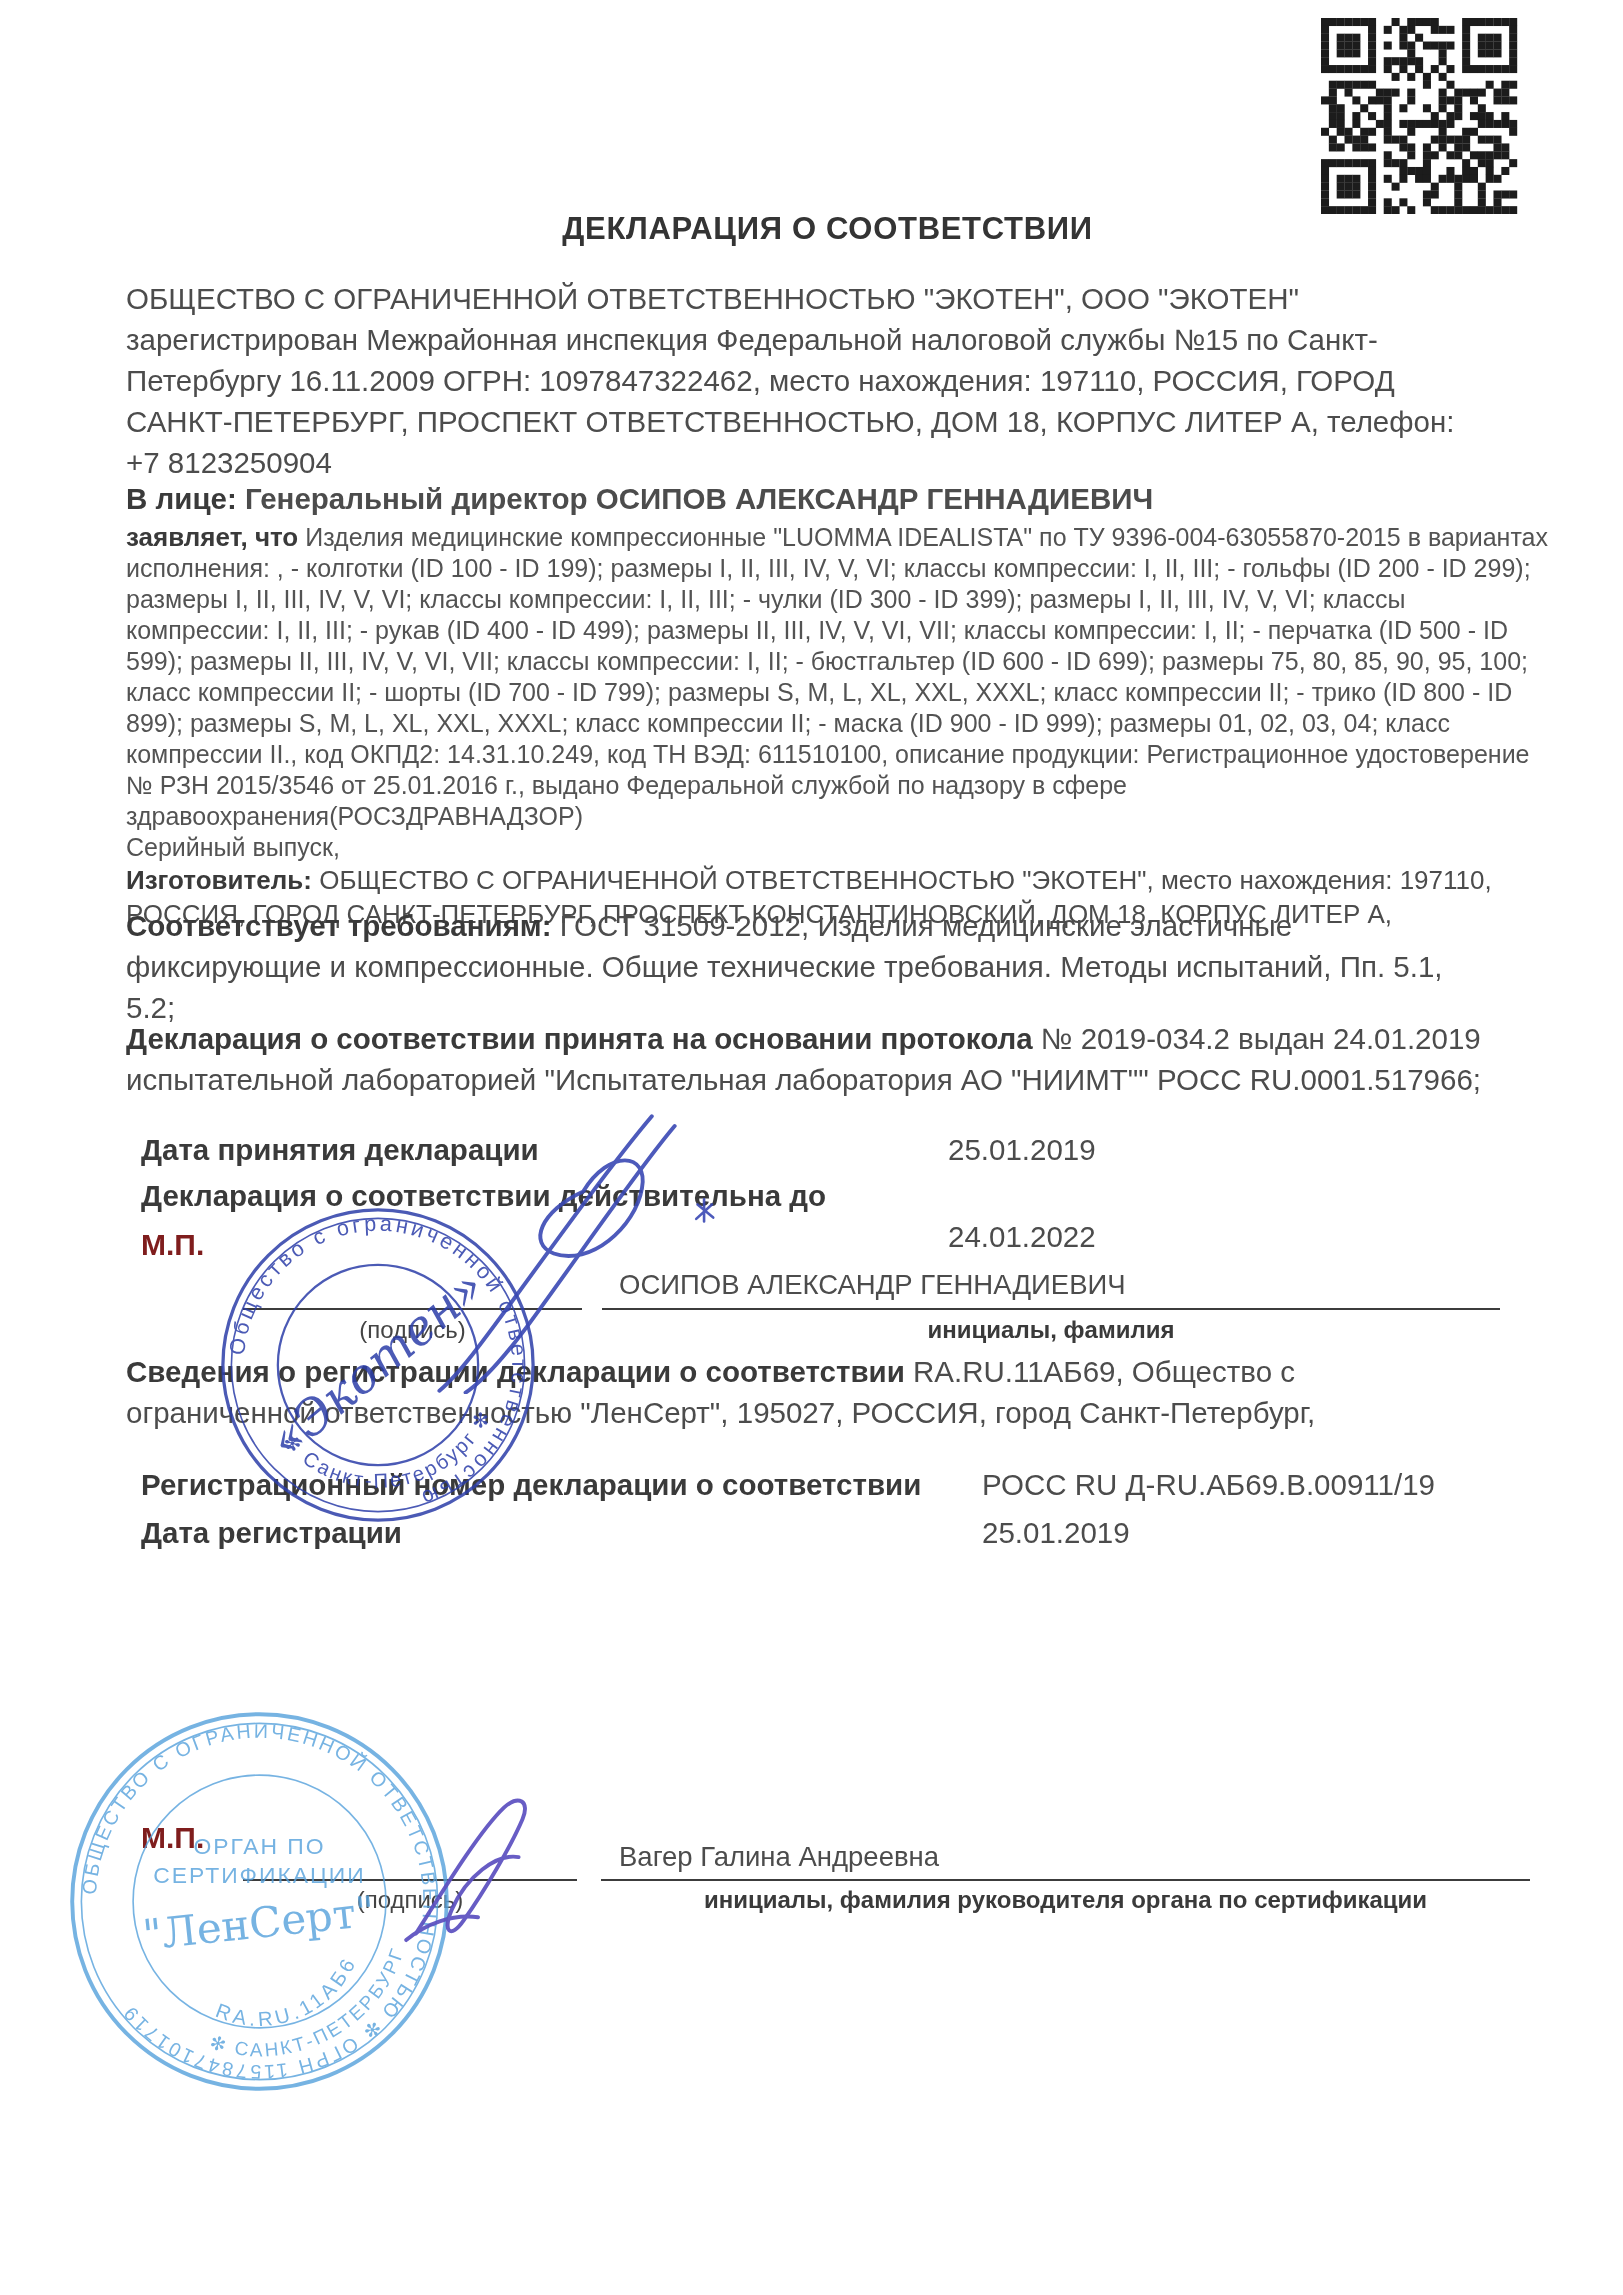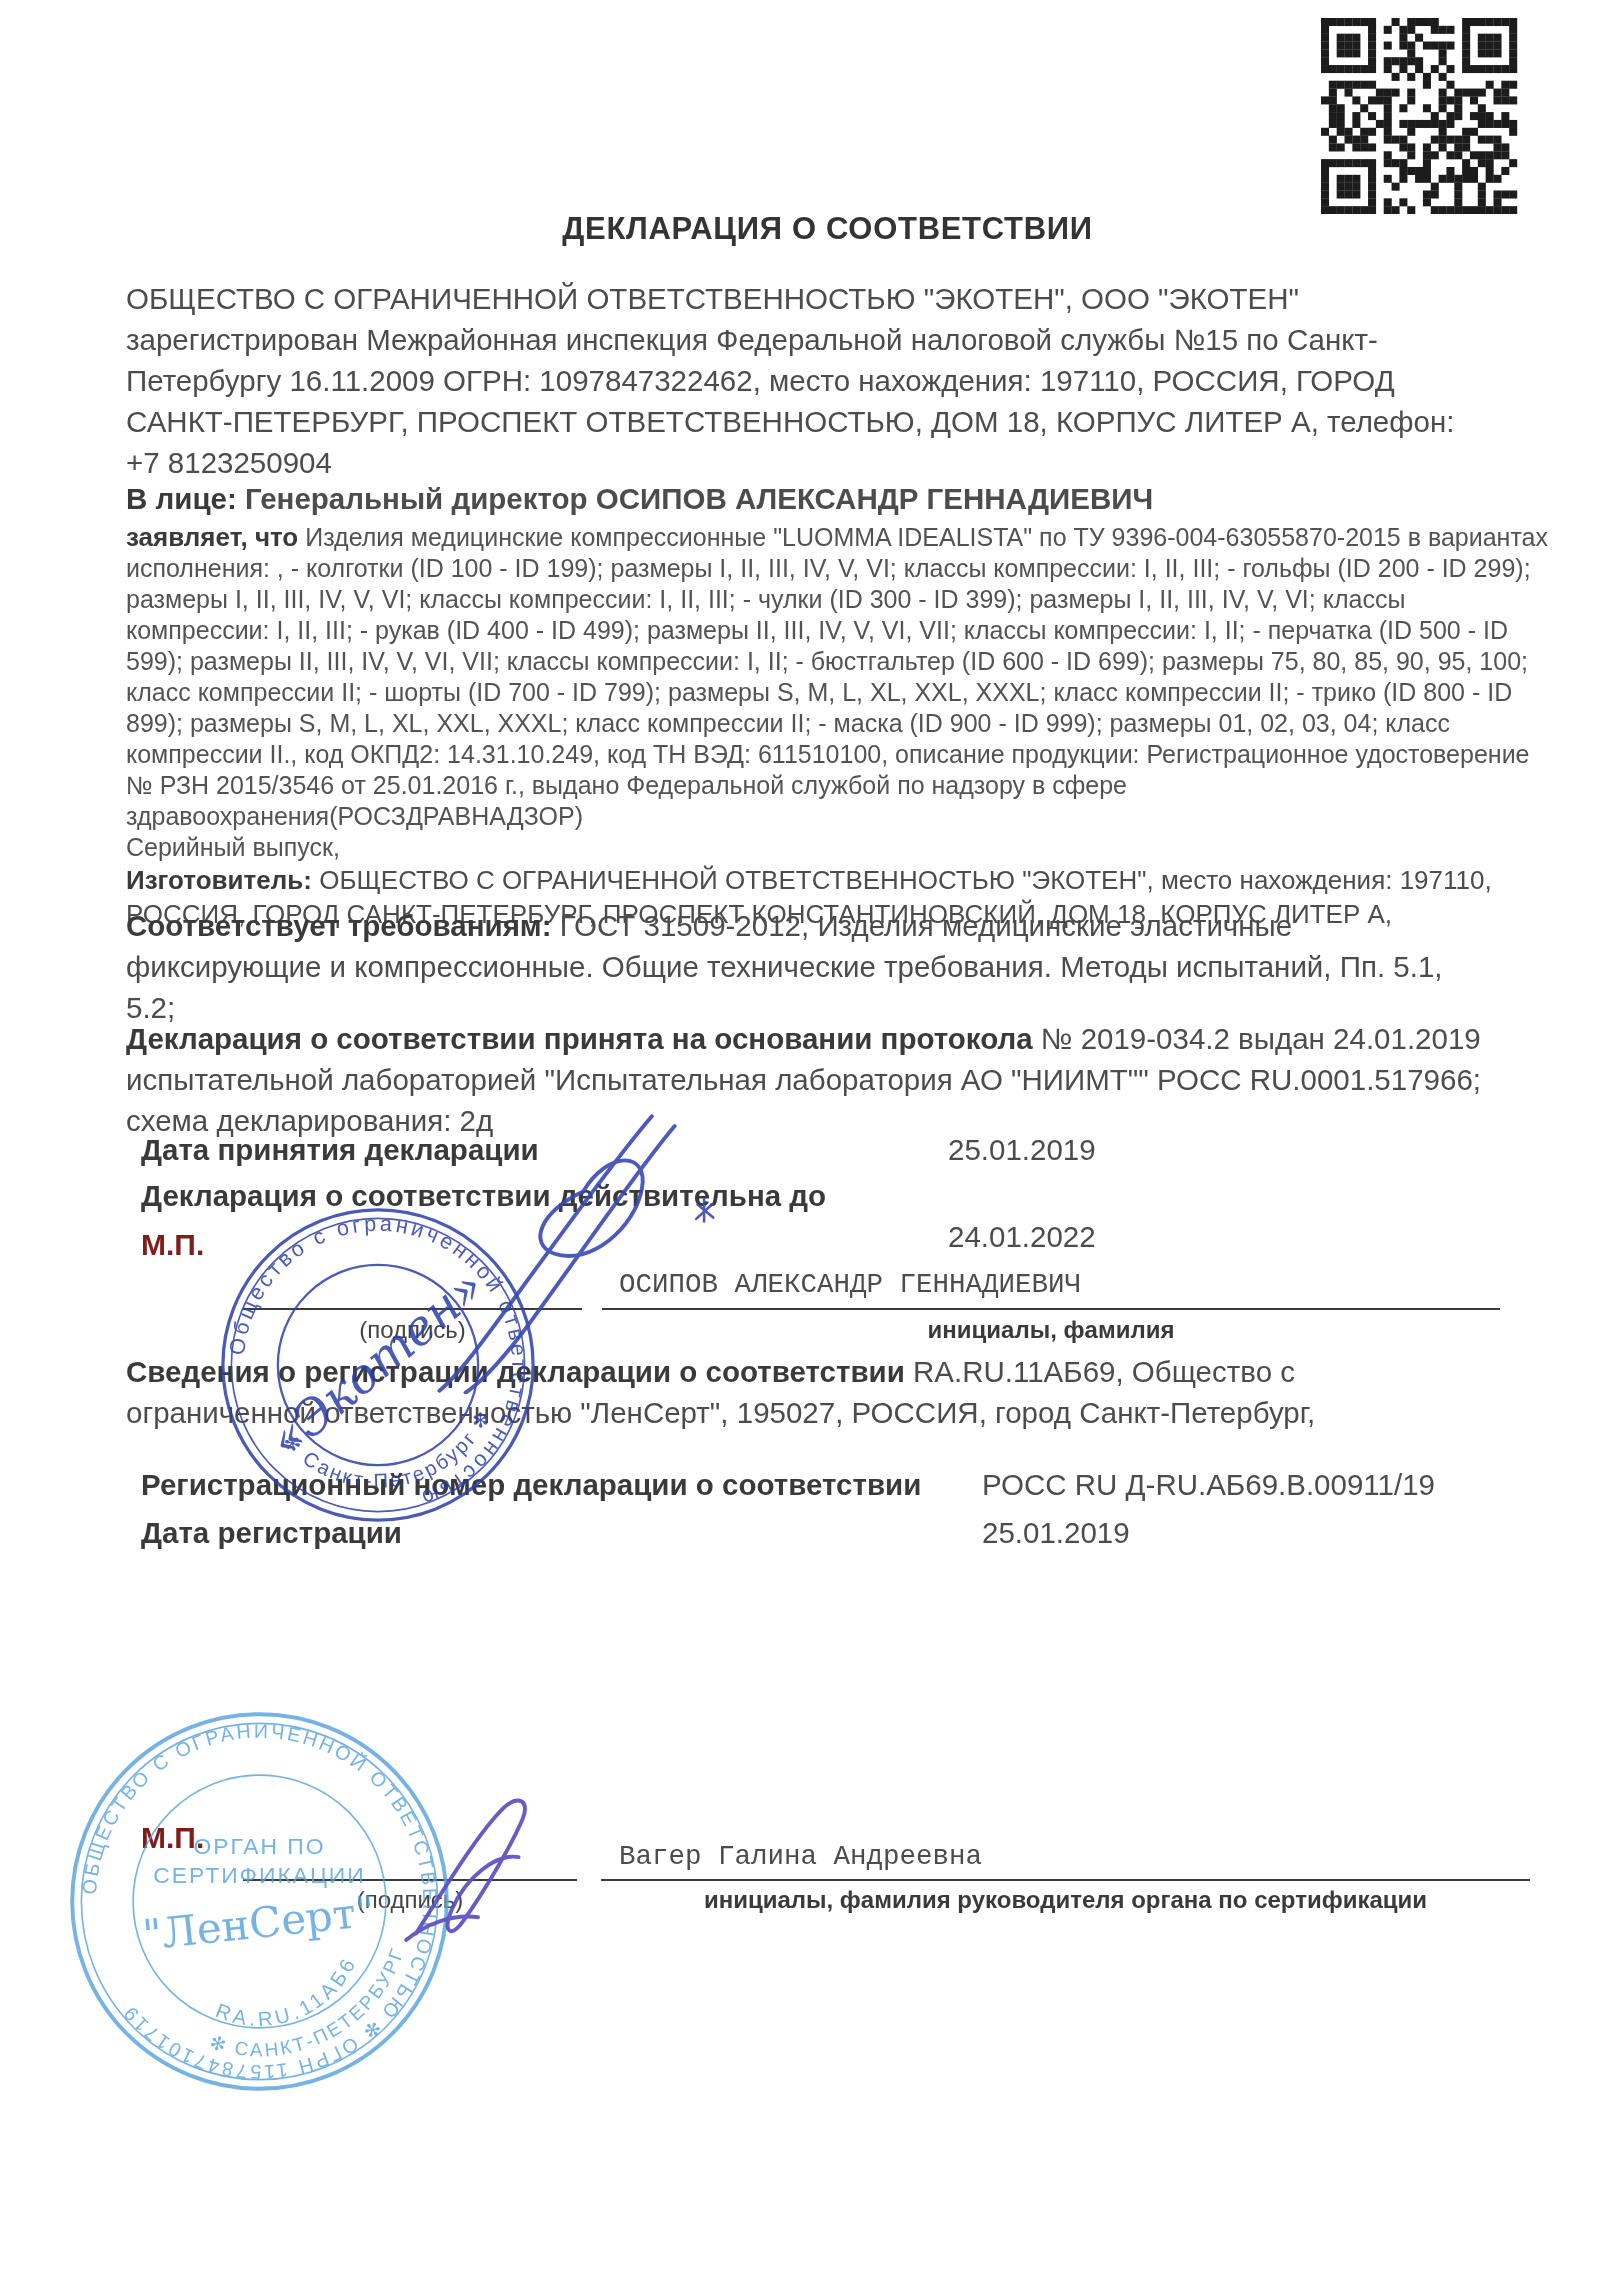--- a/index.html
+++ b/index.html
@@ -14,21 +14,21 @@
   .dense{font-size:25px;line-height:31px;color:#535353;}
   .mid{font-size:26px;line-height:34px;color:#4c4c4c;}
   .big{font-size:29.5px;line-height:41px;color:#4c4c4c;}
   b{color:#3a3a3a;}
   .rowlabel{font-size:29.5px;font-weight:bold;color:#3a3a3a;}
   .rowvalue{font-size:29.5px;color:#4c4c4c;}
   .mp{font-size:30px;font-weight:bold;color:#7f1d1d;}
   .sigline{border-top:2.6px solid #3c3c3c;height:0;}
   .caption{font-size:24px;color:#444;text-align:center;}
   .caption.bold{font-weight:bold;color:#3a3a3a;}
-  .name{font-size:27.5px;color:#4c4c4c;font-family:Liberation Mono, monospace;}
+  .name{font-size:27.5px;color:#4c4c4c;}
   .stamp{pointer-events:none;}
   svg text{font-family:"Liberation Sans",sans-serif;}
   .serifc{font-family:"DejaVu Serif",serif;}
 </style>
 </head>
 <body>
 
 <div class="abs" style="left:1317px;top:18.3px;width:204px;height:196px;">
   <svg width="204" height="196" viewBox="0 0 300 300">
       <rect x="0" y="0" width="12.3" height="12.3" fill="#1c1c1c"></rect>
@@ -380,21 +380,20 @@
 
 <div class="abs big" style="left:126px;top:905px;width:1422px;">
   <div><b>Соответствует требованиям:</b><span> ГОСТ 31509-2012, Изделия медицинские эластичные</span></div>
   <div>фиксирующие и компрессионные. Общие технические требования. Методы испытаний, Пп. 5.1,</div>
   <div>5.2;</div>
 </div>
 
 <div class="abs big" style="left:126px;top:1018px;width:1422px;">
   <div><b>Декларация о соответствии принята на основании протокола</b><span> № 2019-034.2 выдан 24.01.2019</span></div>
   <div>испытательной лабораторией "Испытательная лаборатория АО "НИИМТ"" РОСС RU.0001.517966;</div>
-  <div>схема декларирования: 2д</div>
 </div>
 
 <div class="abs rowlabel" style="left:141px;top:1133px;">Дата принятия декларации</div>
 <div class="abs rowvalue" style="left:948px;top:1133px;">25.01.2019</div>
 <div class="abs rowlabel" style="left:141px;top:1179px;">Декларация о соответствии действительна до</div>
 <div class="abs rowvalue" style="left:948px;top:1220px;">24.01.2022</div>
 
 <div class="abs mp" style="left:141px;top:1228px;">М.П.</div>
 <div class="abs name" style="left:619px;top:1269px;">ОСИПОВ АЛЕКСАНДР ГЕННАДИЕВИЧ</div>
 <div class="abs sigline" style="left:243px;top:1308px;width:339px;"></div>

